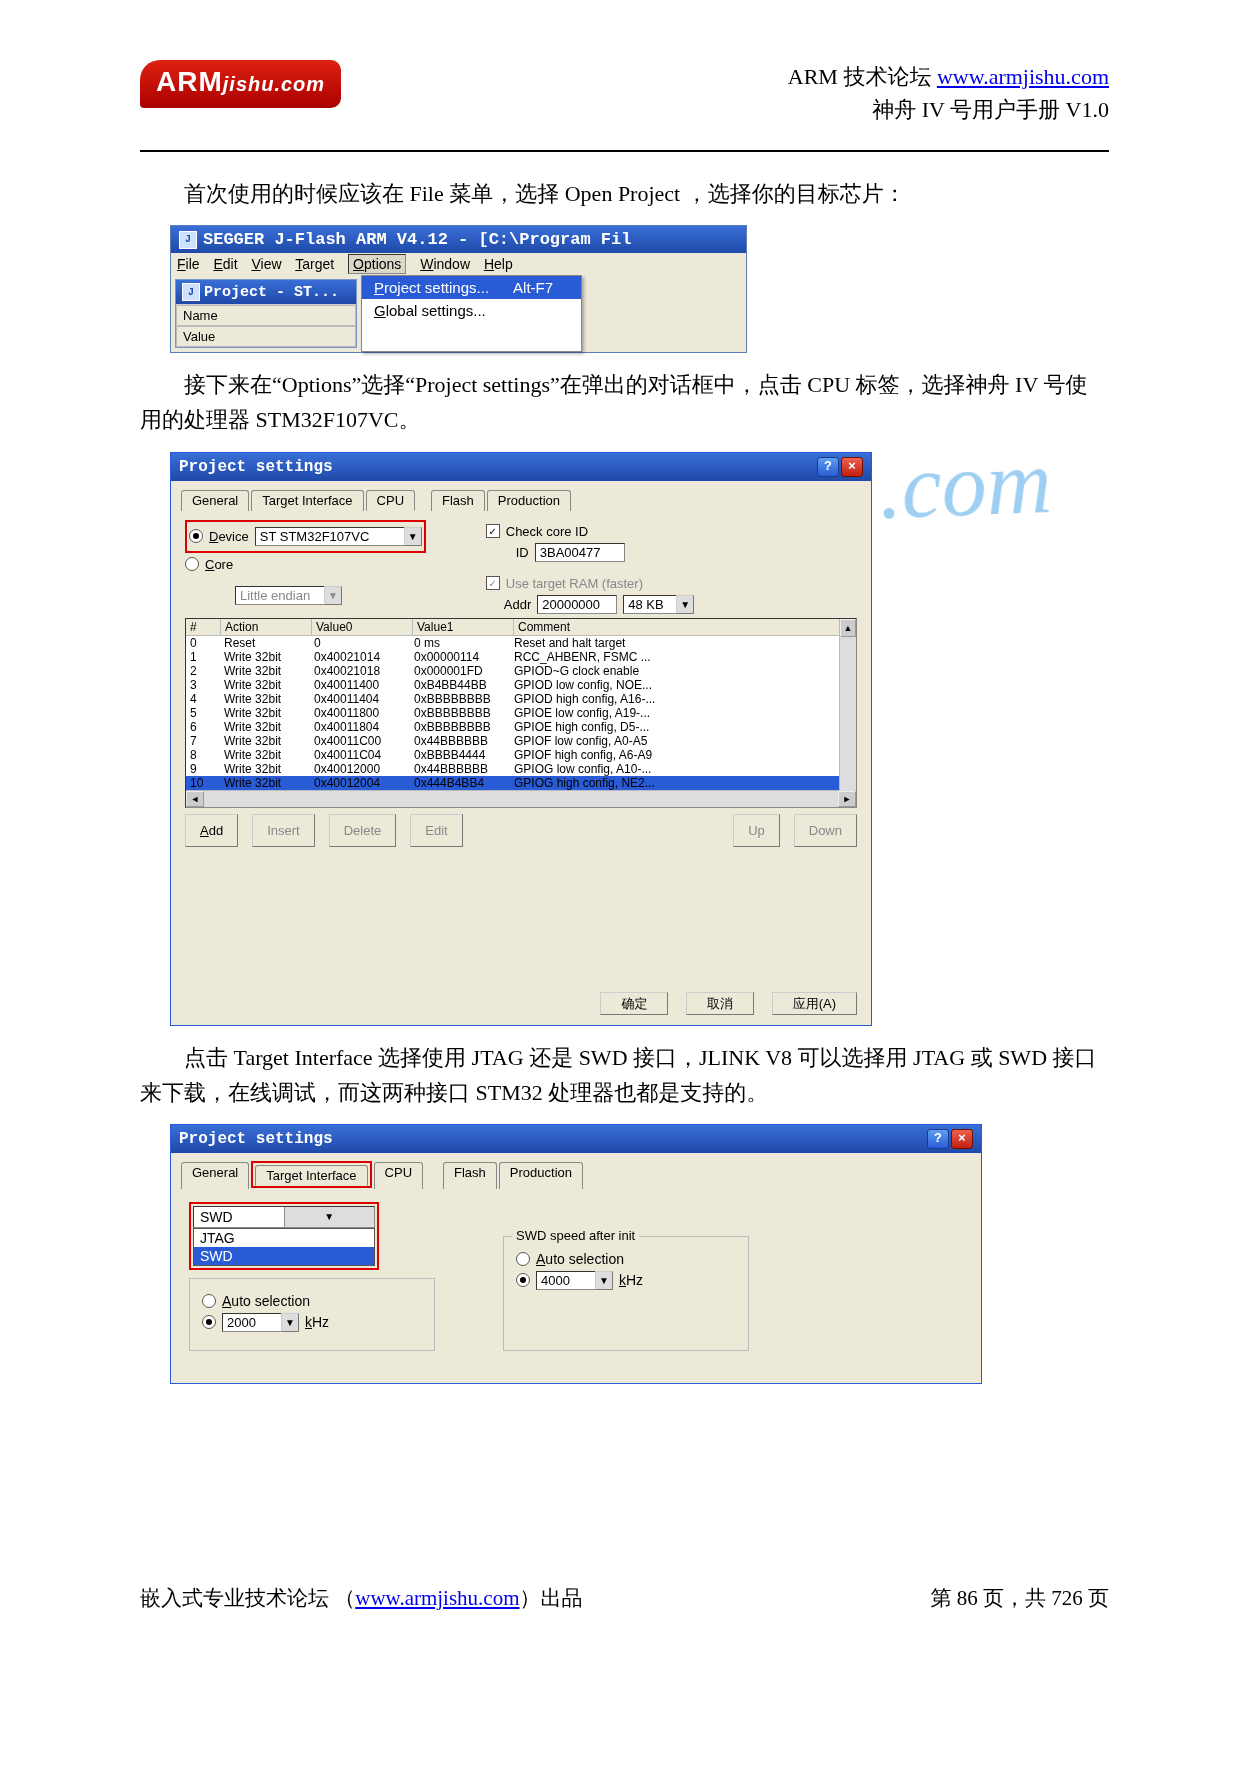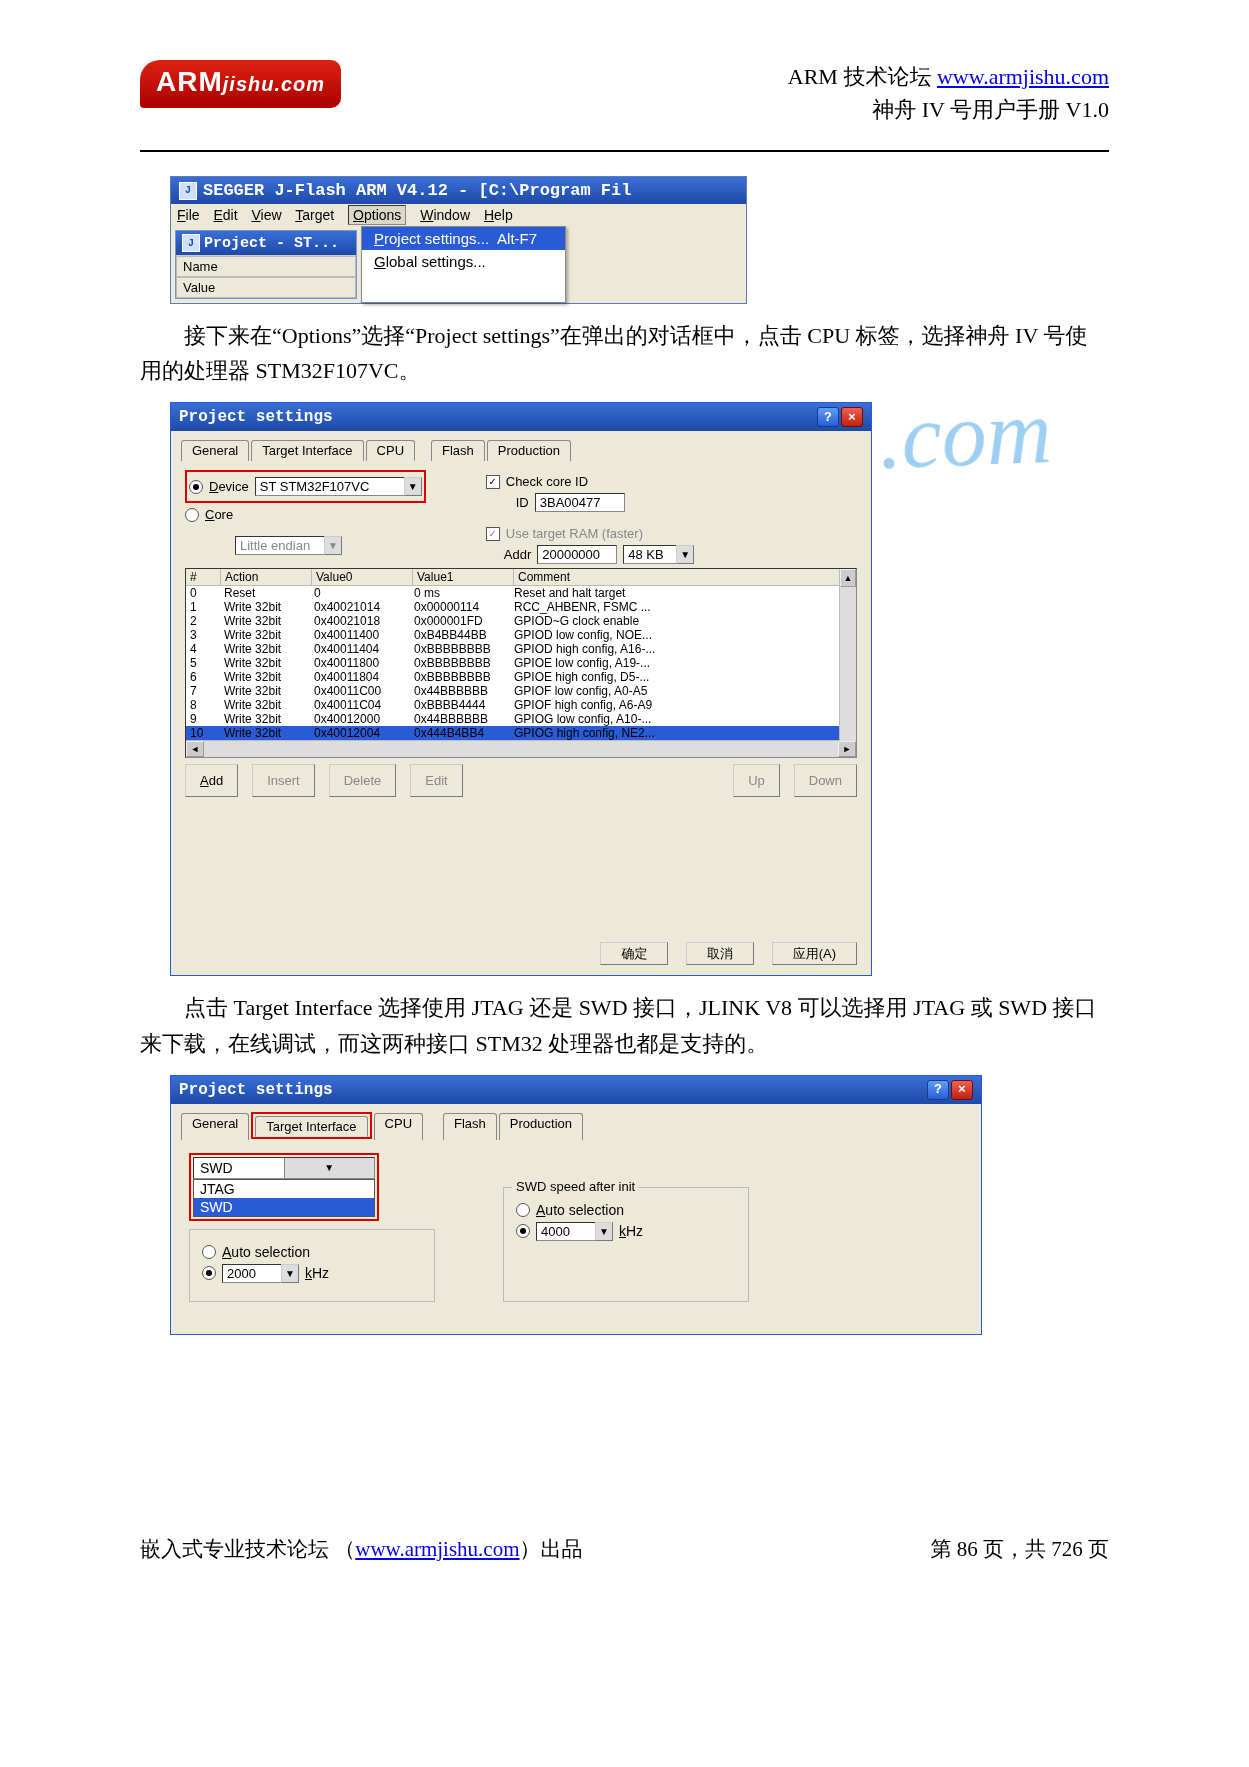--- a/index.html
+++ b/index.html
@@ -84,21 +84,21 @@
     background: linear-gradient(#3a6fd7,#1e49a8); color:#fff;
     font-family:"Courier New",monospace; font-size:15px; font-weight:bold;
     padding:3px 6px; display:flex; align-items:center; gap:4px;
   }
   .ss1 .subwin .hdr { display:flex; border-top:1px solid #ccc;flex-direction:column; }
   .ss1 .subwin .hdr div { border:1px solid #bbb; background:#ece9d8; padding:2px 6px; flex:1; font-size:13px; }
   .ss1 .dropdown {
     background:#fff; border:1px solid #888; box-shadow:2px 2px 3px rgba(0,0,0,.3);
     font-family:Tahoma,sans-serif; font-size:15px; margin-top:0;
   }
-  .ss1 .dropdown .item { padding:3px 28px 3px 12px; display:flex; justify-content:space-between; gap:8px; }
+  .ss1 .dropdown .item { padding:3px 28px 3px 12px; display:flex; justify-content:space-between; gap:24px; }
   .ss1 .dropdown .item.sel { background:#2a5bd7; color:#fff; }
   
   .ss2 {
     width: 700px;
     font-family: Tahoma, sans-serif;
     font-size: 13px;
     background:#ece9d8;
     border:1px solid #2a5bd7;
     position: relative;
   }
@@ -181,20 +181,21 @@
       <span>ARM</span><span class="small">jishu.com</span>
     </div>
     <div class="header-right">
       <div>
         <span>ARM 技术论坛 </span><a>www.armjishu.com</a>
       </div>
       <div>神舟 IV 号用户手册  V1.0</div>
     </div>
   </div>
 
+  <p class="body-text">首次使用的时候应该在 File 菜单，选择 Open Project ，选择你的目标芯片：</p>
 
   <div class="ss1">
     <div class="titlebar">
       <span class="jicon">J</span>
       <span>SEGGER J-Flash ARM V4.12 - [C:\Program Fil</span>
     </div>
     <div class="menubar">
       <span><u>F</u>ile</span>
       <span><u>E</u>dit</span>
       <span><u>V</u>iew</span>

